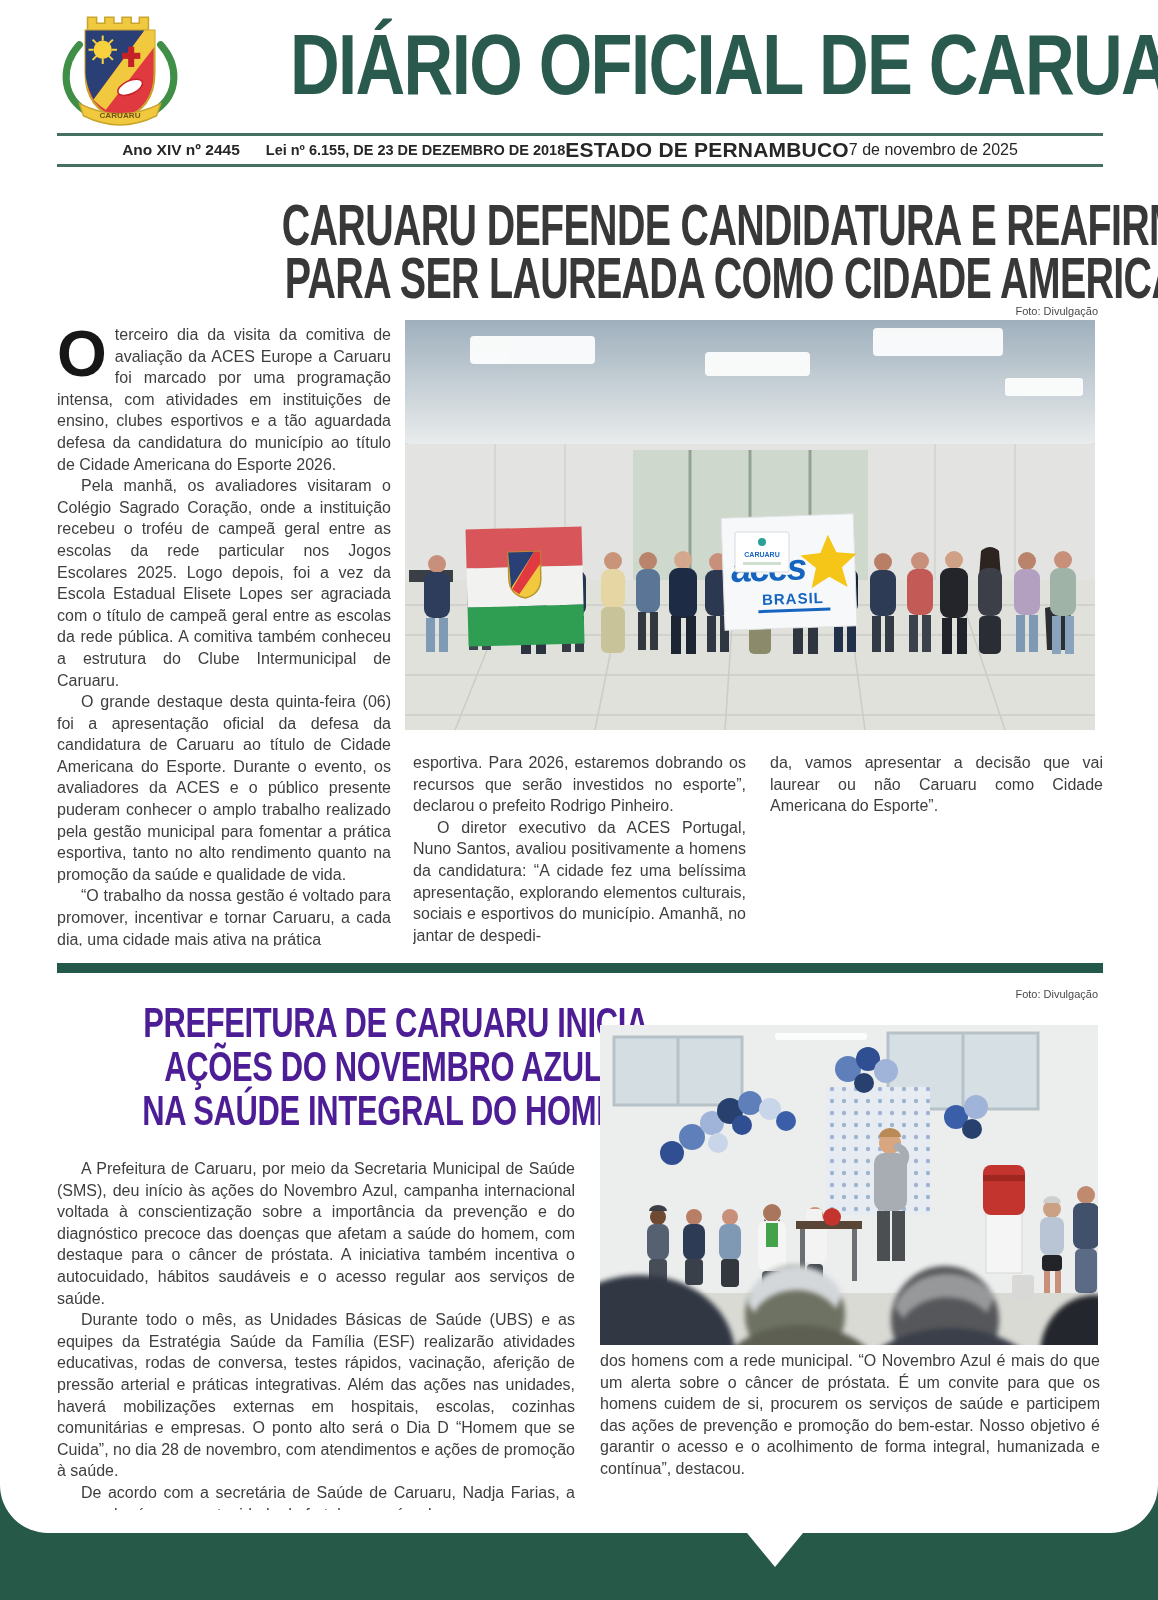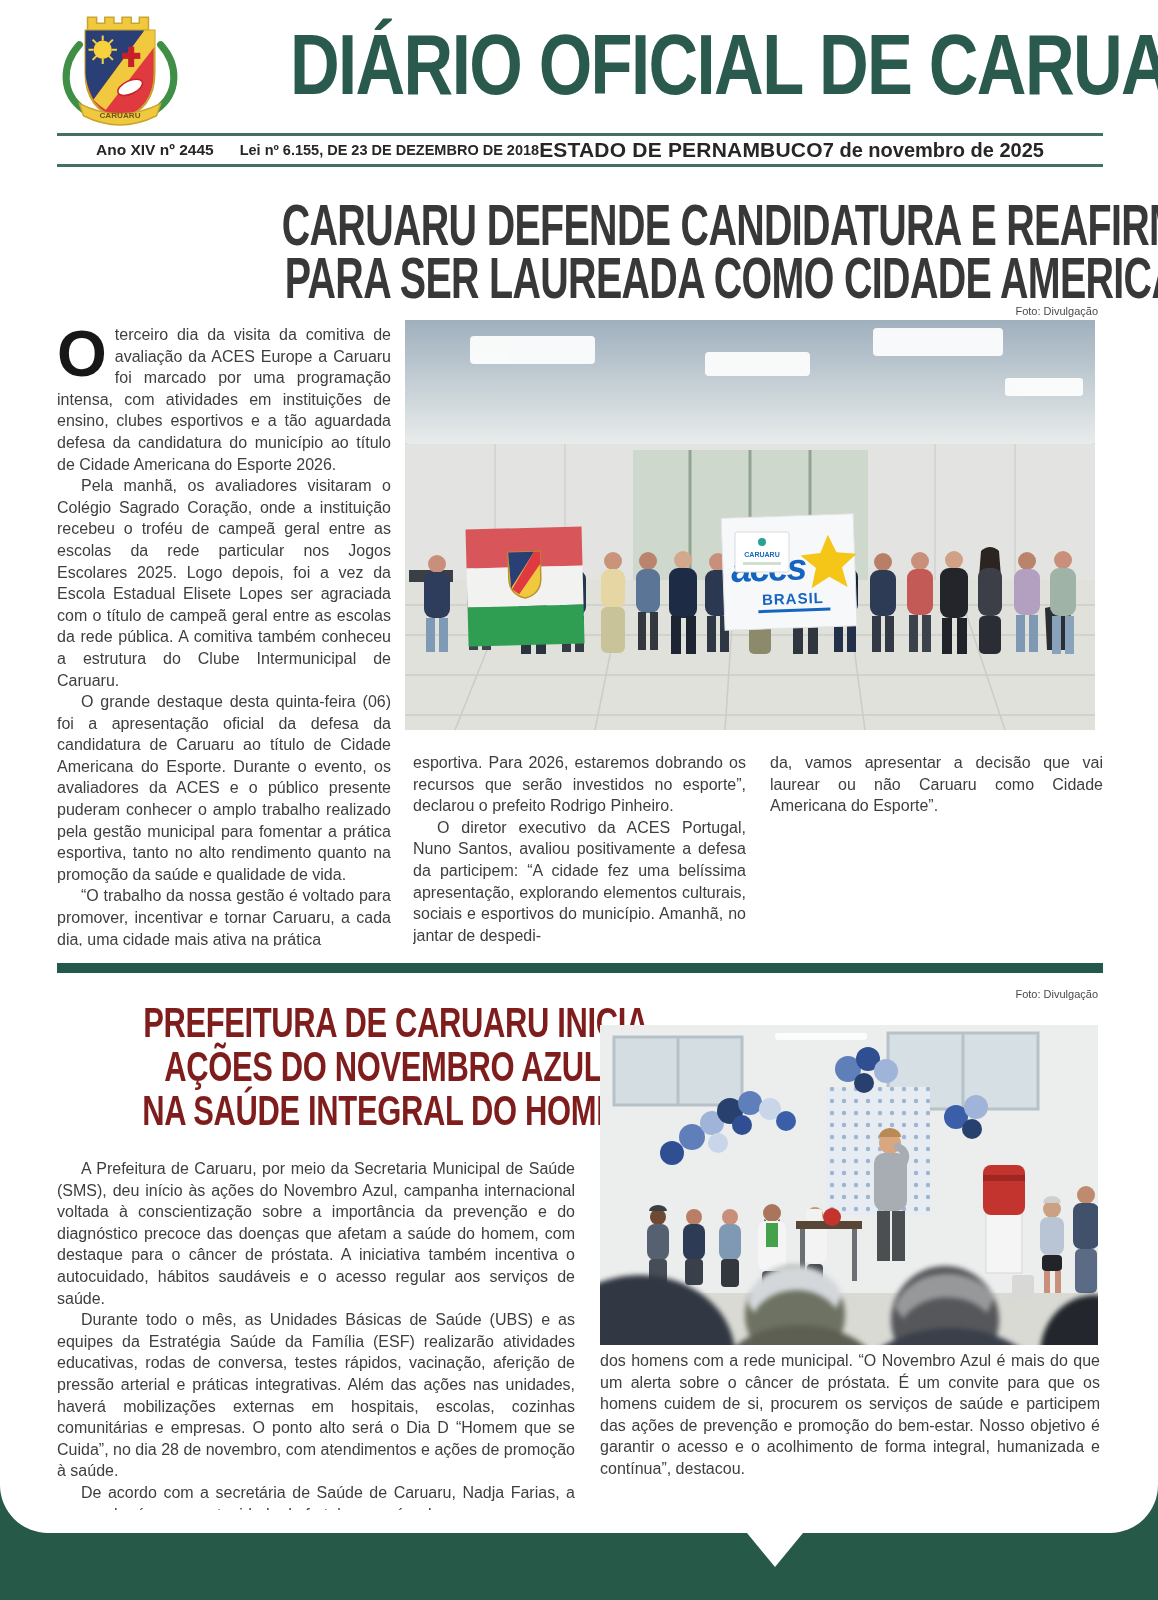--- a/index.html
+++ b/index.html
@@ -19,28 +19,28 @@
               font-size:86px;font-weight:bold;letter-spacing:-2px;color:#2a5a4d;}
 
   .rule{position:absolute;left:57px;width:1046px;height:3px;background:#44705f;}
   .rule-a{top:133px;} .rule-b{top:164px;}
   .meta{position:absolute;left:60px;top:138px;width:1020px;height:24px;
         display:flex;align-items:center;justify-content:center;color:#262626;}
   .meta .grp{display:flex;gap:26px;align-items:baseline;}
   .meta .m1{font-size:15.5px;font-weight:bold;}
   .meta .m2{font-size:14.5px;font-weight:bold;}
   .meta .m3{font-size:21px;font-weight:bold;letter-spacing:.2px;}
-  .meta .m4{font-size:20px;font-weight:bold;}
+  .meta .m4{font-size:16px;font-weight:normal;}
 
   
   .h1-block{position:absolute;left:0;top:198px;width:1158px;text-align:center;color:#383838;}
   .h1-line{height:53px;line-height:53px;white-space:nowrap;}
   .h1-line span{display:inline-block;transform:scaleX(0.68);transform-origin:50% 50%;
                 font-size:58px;font-weight:bold;letter-spacing:-1px;}
-  .h2-block{position:absolute;left:45px;top:1000px;width:545px;text-align:center;color:#7f1d1d;}
+  .h2-block{position:absolute;left:45px;top:1000px;width:545px;text-align:center;color:#4c1d95;}
   .h2-line{height:44px;line-height:44px;white-space:nowrap;}
   .h2-line span{display:inline-block;transform:scaleX(0.72);transform-origin:50% 50%;
                 font-size:43px;font-weight:bold;letter-spacing:-0.5px;}
 
   .credit{position:absolute;right:60px;font-size:11px;color:#4a4a4a;}
   .credit1{top:305px;} .credit2{top:988px;}
 
   
   .col{position:absolute;overflow:hidden;text-align:justify;color:#3e3e3e;
        font-size:16px;line-height:21.6px;}
@@ -297,21 +297,21 @@
     </svg>
 
     <div class="col a1c1">
       <p><span class="dropcap">O</span><span>terceiro dia da visita da comitiva de avaliação da ACES Europe a Caruaru foi marcado por uma programação intensa, com atividades em instituições de ensino, clubes esportivos e a tão aguardada defesa da candidatura do município ao título de Cidade Americana do Esporte 2026.</span></p>
       <p class="ind">Pela manhã, os avaliadores visitaram o Colégio Sagrado Coração, onde a instituição recebeu o troféu de campeã geral entre as escolas da rede particular nos Jogos Escolares 2025. Logo depois, foi a vez da Escola Estadual Elisete Lopes ser agraciada com o título de campeã geral entre as escolas da rede pública. A comitiva também conheceu a estrutura do Clube Intermunicipal de Caruaru.</p>
       <p class="ind">O grande destaque desta quinta-feira (06) foi a apresentação oficial da defesa da candidatura de Caruaru ao título de Cidade Americana do Esporte. Durante o evento, os avaliadores da ACES e o público presente puderam conhecer o amplo trabalho realizado pela gestão municipal para fomentar a prática esportiva, tanto no alto rendimento quanto na promoção da saúde e qualidade de vida.</p>
       <p class="ind">“O trabalho da nossa gestão é voltado para promover, incentivar e tornar Caruaru, a cada dia, uma cidade mais ativa na prática</p>
     </div>
     <div class="col a1c2">
       <p>esportiva. Para 2026, estaremos dobrando os recursos que serão investidos no esporte”, declarou o prefeito Rodrigo Pinheiro.</p>
-      <p class="ind">O diretor executivo da ACES Portugal, Nuno Santos, avaliou positivamente a defesa da participem: “A cidade fez uma belíssima apresentação, explorando elementos culturais, sociais e esportivos do município. Amanhã, no jantar de despedi-</p>
+      <p class="ind">O diretor executivo da ACES Portugal, Nuno Santos, avaliou positivamente a homens da candidatura: “A cidade fez uma belíssima apresentação, explorando elementos culturais, sociais e esportivos do município. Amanhã, no jantar de despedi-</p>
     </div>
     <div class="col a1c3">
       <p>da, vamos apresentar a decisão que vai laurear ou não Caruaru como Cidade Americana do Esporte”.</p>
     </div>
 
     <div class="divider"></div>
 
     <div class="credit credit2">Foto: Divulgação</div>
 
     <div class="h2-block">

